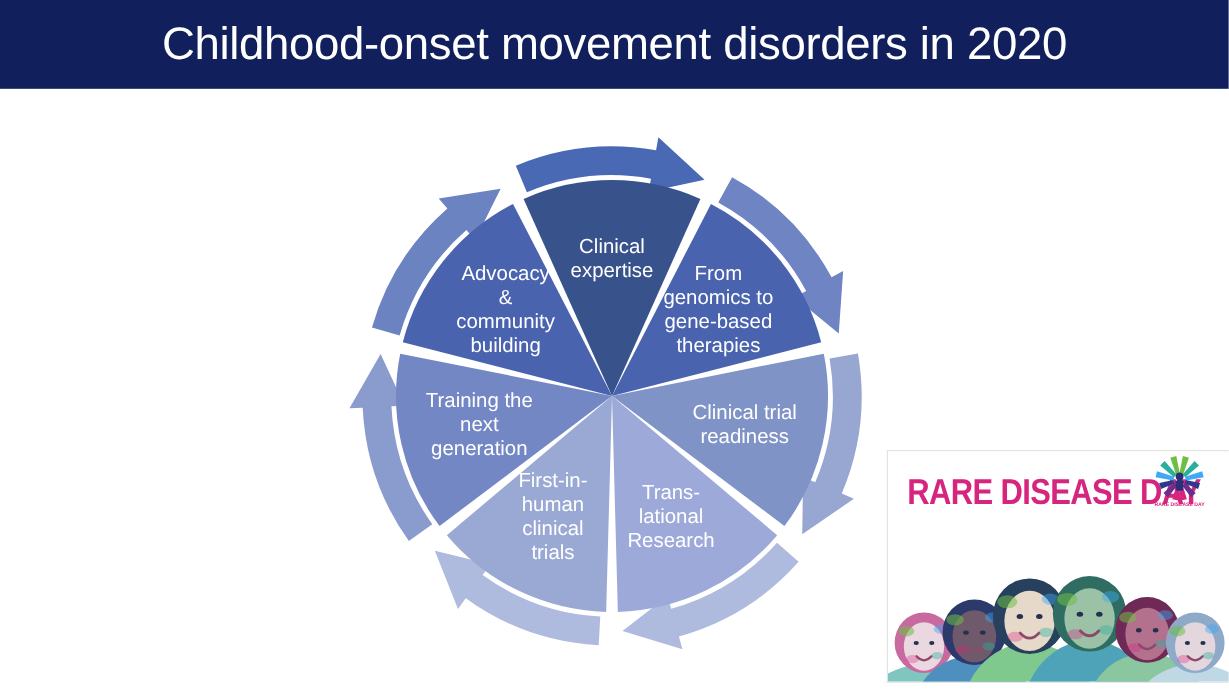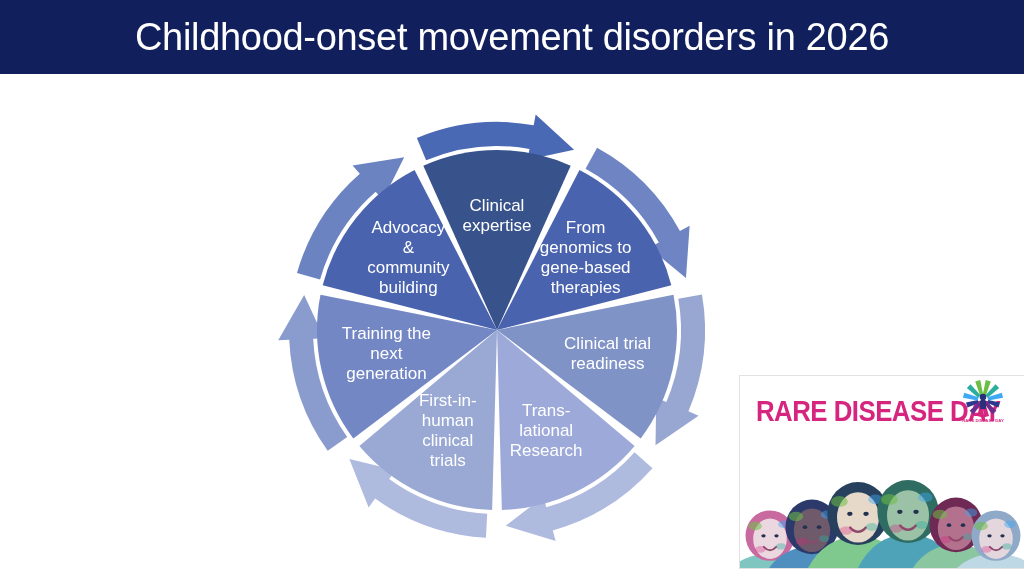--- a/index.html
+++ b/index.html
@@ -35,21 +35,21 @@
     font-size: 38px;
     font-weight: 400;
     letter-spacing: -0.3px;
     font-family: "Liberation Sans", sans-serif;
     white-space: nowrap;
   }
 
   
   #cycle-diagram {
     position: absolute;
-    left: 242px;
+    left: 255px;
     top: 78px;
     width: 512px;
     height: 496px;
   }
   #cycle-svg { display: block; }
   .wedge-label {
     fill: #ffffff;
     font-family: "Liberation Sans", sans-serif;
     font-size: 17px;
     text-anchor: middle;
@@ -101,21 +101,21 @@
     left: 0;
     top: 62px;
     width: 285px;
     height: 132px;
   }
 </style>
 </head>
 <body>
 
 <div id="title-bar">
-  <div id="title-text">Childhood-onset movement disorders in 2026</div>
+  <div id="title-text">Childhood-onset movement disorders in 2020</div>
 </div>
 
 <div id="cycle-diagram">
   <svg id="cycle-svg" width="512" height="496" viewBox="255 78 512 496" xmlns="http://www.w3.org/2000/svg">
     <g id="bands-group">
         <path d="M 439.1 160.21 L 429.85 138.06 A 208 208 0 0 1 546.71 125.26 L 548.65 114.44 L 587.1 149.8 L 540.53 159.72 L 542.47 148.89 A 184 184 0 0 0 439.1 160.21 Z" fill="#4A69B5"></path>
         <path d="M 598.54 168.7 L 610.09 147.67 A 208 208 0 0 1 692.95 231.05 L 702.63 225.81 L 698.96 277.93 L 662.17 247.7 L 671.84 242.46 A 184 184 0 0 0 598.54 168.7 Z" fill="#6E84C3"></path>
         <path d="M 691.31 298.66 L 714.96 294.57 A 208 208 0 0 1 701.43 411.34 L 711.56 415.65 L 668.52 445.27 L 669.22 397.66 L 679.35 401.96 A 184 184 0 0 0 691.31 298.66 Z" fill="#97A7D2"></path>
         <path d="M 647.55 452.21 L 665.49 468.15 A 208 208 0 0 1 565.76 530.39 L 568.71 540.98 L 518.72 525.81 L 556.38 496.67 L 559.33 507.27 A 184 184 0 0 0 647.55 452.21 Z" fill="#AFBADF"></path>
         <path d="M 500.21 513.74 L 498.93 537.71 A 208 208 0 0 1 388.1 498.53 L 381.65 507.45 L 362.35 458.9 L 408.61 470.18 L 402.16 479.09 A 184 184 0 0 0 500.21 513.74 Z" fill="#AEBADE"></path>

